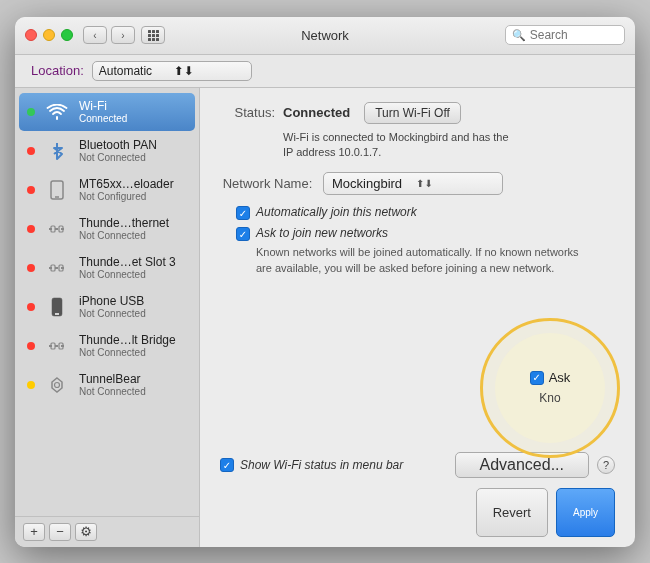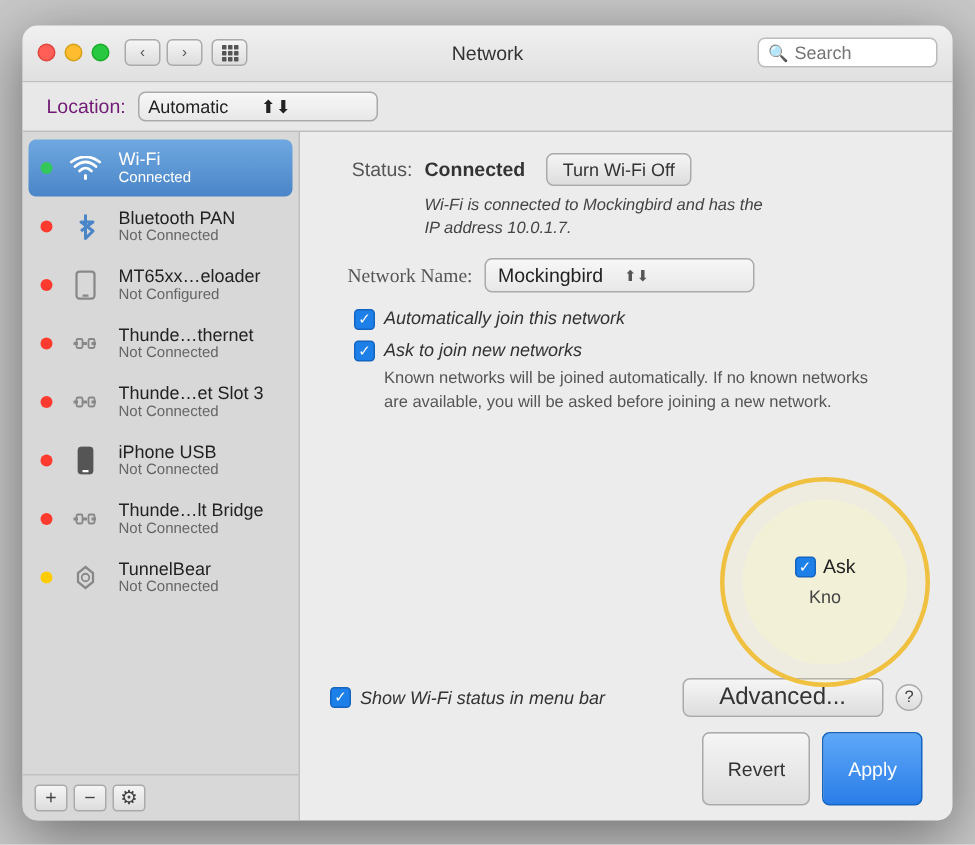--- a/index.html
+++ b/index.html
@@ -253,30 +253,29 @@
       font-size: 12px;
       cursor: pointer;
       color: #333;
       margin-left: 6px;
     }
     .status-desc {
       font-size: 11px;
       color: #444;
       margin-left: 63px;
       margin-top: -4px;
-      font-style: italic;
     }
     
     .field-row {
       display: flex;
       align-items: center;
       gap: 8px;
       margin-top: 2px;
     }
-    .field-label { color: #555; font-size: 13px; min-width: 95px; text-align: right; font-family: Liberation Serif, serif; }
+    .field-label { color: #555; font-size: 13px; min-width: 95px; text-align: center; }
     .field-select {
       display: flex;
       align-items: center;
       background: linear-gradient(to bottom, #f7f7f7, #e8e8e8);
       border: 1px solid #aaa;
       border-radius: 5px;
       padding: 3px 8px;
       gap: 6px;
       cursor: pointer;
       min-width: 180px;
@@ -370,21 +369,21 @@
       padding: 16px 16px;
       font-size: 13px;
       cursor: pointer;
       color: #333;
     }
     .apply-btn {
       background: linear-gradient(to bottom, #5ea8f8, #2a7de8);
       border: 1px solid #1565c0;
       border-radius: 5px;
       padding: 4px 16px;
-      font-size: 13px;
+      font-size: 10px;
       cursor: pointer;
       color: #fff;
       font-weight: 500;
     }
     
     .spotlight-overlay {
       position: absolute;
       left: 280px;
       top: 230px;
       width: 140px;

